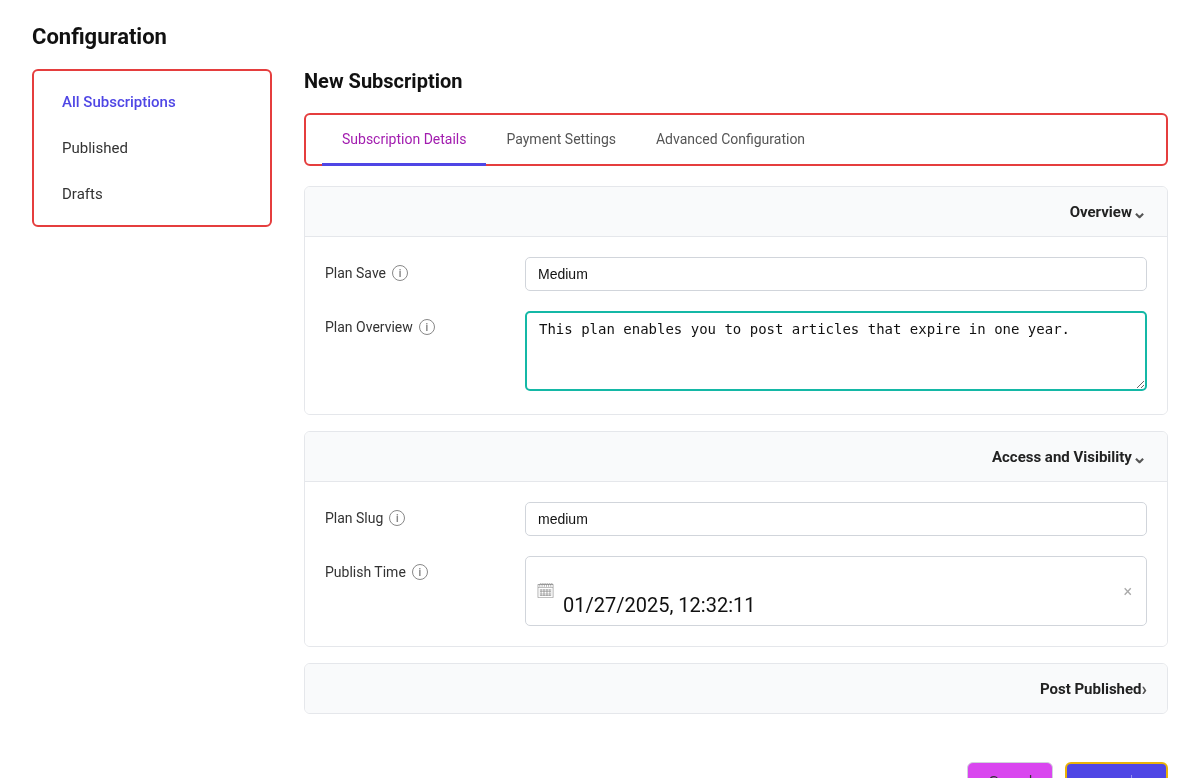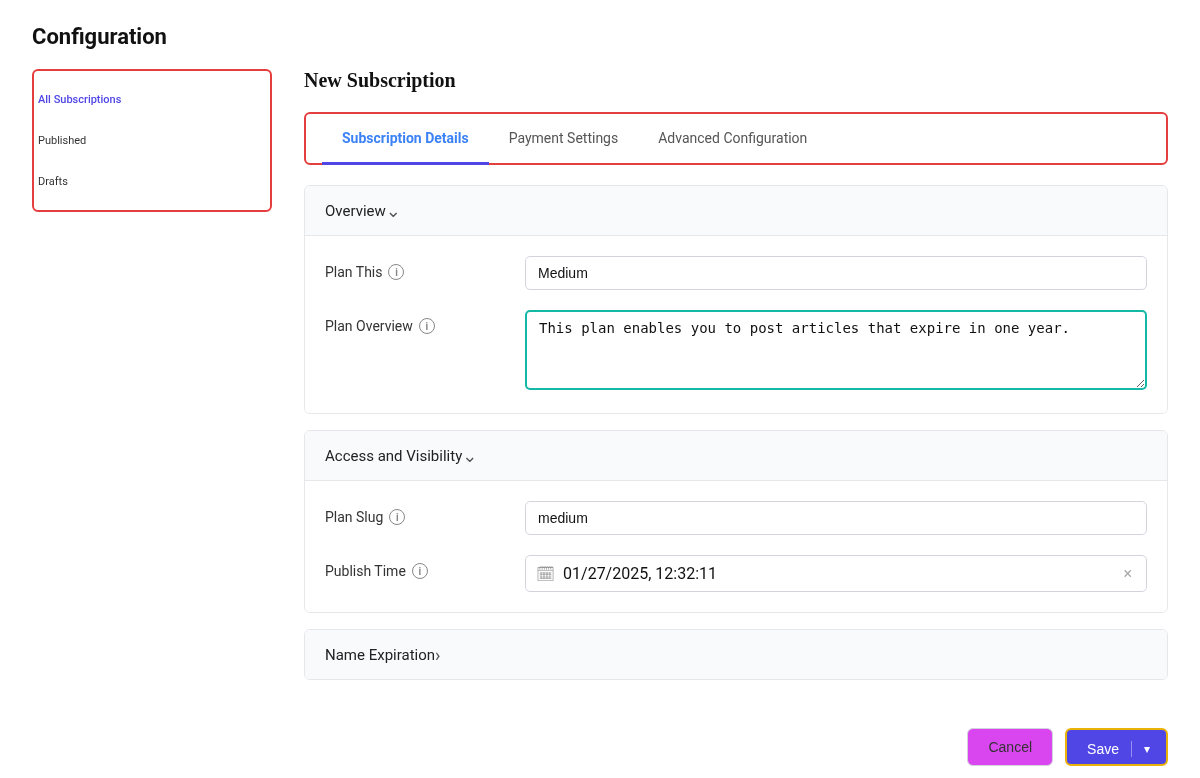--- a/index.html
+++ b/index.html
@@ -32,44 +32,43 @@
       width: 240px;
       min-width: 240px;
       border: 2px solid #e53e3e;
       border-radius: 6px;
       padding: 8px 0;
       height: fit-content;
       margin-right: 32px;
     }
     .sidebar-item {
       display: block;
-      padding: 14px 4px;
-      cursor: pointer;
-      font-size: 11px;
+      padding: 14px 28px;
+      cursor: pointer;
+      font-size: 15px;
       color: #333;
       border-radius: 4px;
       text-decoration: none;
     }
     .sidebar-item.active {
       color: #4f46e5;
       font-weight: 500;
     }
 
     
     .main {
       flex: 1;
       display: flex;
       flex-direction: column;
     }
     .main-title {
       font-size: 20px;
       font-weight: 700;
       color: #111;
       margin-bottom: 20px;
-      font-family: Liberation Serif, serif;
     }
 
     
     .tabs-container {
       border: 2px solid #e53e3e;
       border-radius: 6px;
       padding: 0 16px;
       margin-bottom: 20px;
       display: flex;
       align-items: stretch;
@@ -77,41 +76,41 @@
     .tab {
       padding: 16px 20px;
       cursor: pointer;
       font-size: 14px;
       color: #555;
       border-bottom: 3px solid transparent;
       margin-bottom: -2px;
       white-space: nowrap;
     }
     .tab.active {
-      color: #3b82f6;
+      color: #a21caf;
       border-bottom: 3px solid #4f46e5;
-      font-weight: 700;
+      font-weight: 400;
     }
 
     
     .section {
       border: 1px solid #e5e7eb;
       border-radius: 6px;
       margin-bottom: 16px;
       overflow: hidden;
     }
     .section-header {
       background: #f9fafb;
       padding: 14px 20px;
       display: flex;
-      justify-content: flex-start;
+      justify-content: flex-end;
       align-items: center;
       cursor: pointer;
       font-size: 15px;
-      font-weight: 400;
+      font-weight: 700;
       color: #222;
     }
     .section-header .chevron {
       font-size: 18px;
       color: #555;
     }
     .section-body {
       padding: 20px;
       background: #fff;
     }
@@ -183,23 +182,24 @@
       padding: 0 10px;
       background: #fff;
     }
     .datetime-icon {
       color: #888;
       margin-right: 8px;
       font-size: 15px;
     }
     .datetime-value {
       flex: 1;
-      font-size: 16px;
+      font-size: 20px;
       color: #111;
       padding: 8px 0;
+      margin-top: 28px;
     }
     .datetime-clear {
       color: #aaa;
       cursor: pointer;
       font-size: 16px;
       padding: 4px;
     }
 
     
     .footer {
@@ -273,21 +273,21 @@
       <div class="section">
         <div class="section-header">
           <span>Overview</span>
           <span class="chevron">⌄</span>
         </div>
         <div class="divider"></div>
         <div class="section-body">
 
           <div class="form-row">
             <div class="form-label">
-              <span>Plan This</span>
+              <span>Plan Save</span>
               <span class="info-icon">i</span>
             </div>
             <div class="form-control">
               <input class="form-input" type="text" value="Medium" style="">
             </div>
           </div>
 
           <div class="form-row">
             <div class="form-label">
               <span>Plan Overview</span>
@@ -329,21 +329,21 @@
                 <span class="datetime-value">01/27/2025, 12:32:11</span>
                 <span class="datetime-clear">×</span>
               </div>
             </div>
           </div>
         </div>
       </div>
 
       <div class="section">
         <div class="section-header">
-          <span>Name Expiration</span>
+          <span>Post Published</span>
           <span class="chevron">›</span>
         </div>
       </div>
 
       <div class="footer">
         <button class="btn-cancel">Cancel</button>
         <button class="btn-save">
           <span>Save</span>
           <span class="btn-save-divider"></span>
           <span class="btn-save-chevron">▾</span>

